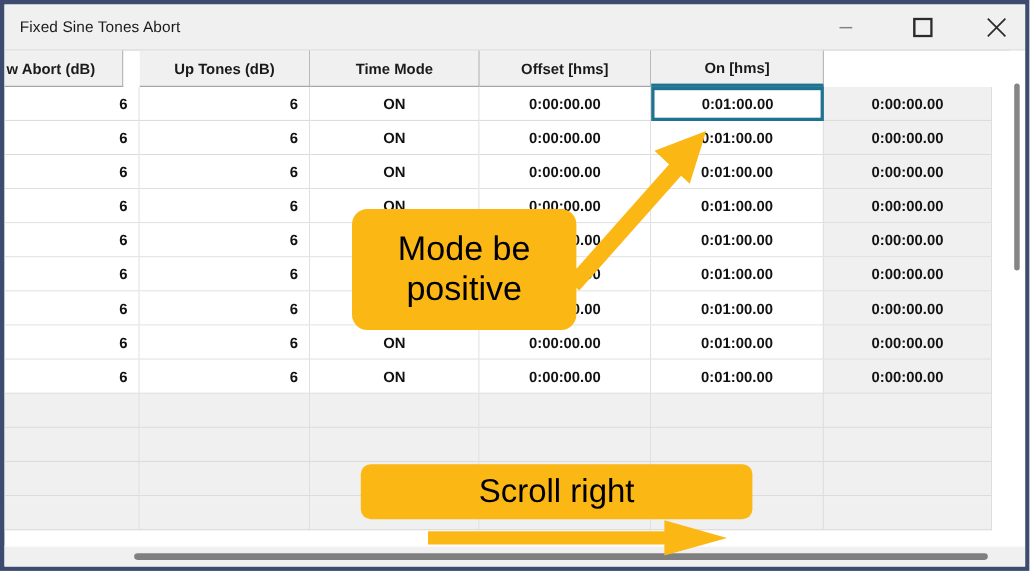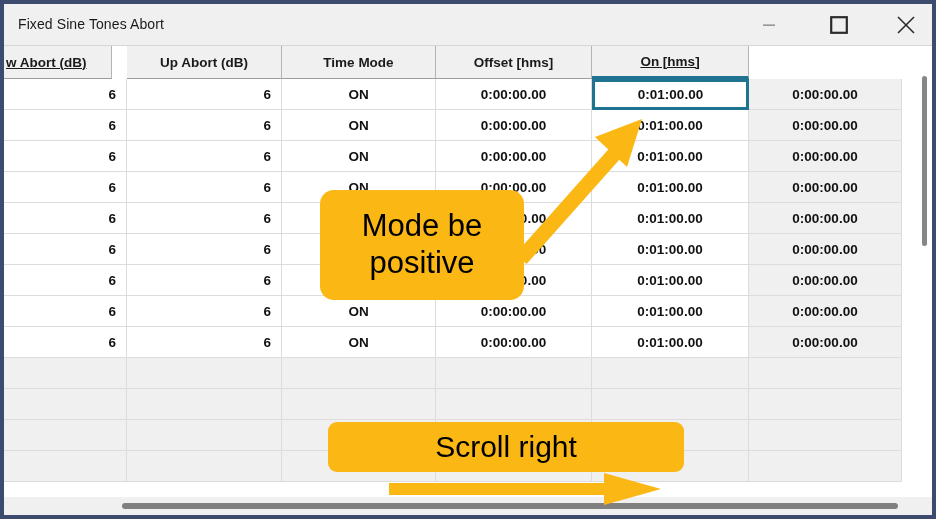--- a/index.html
+++ b/index.html
@@ -81,21 +81,21 @@
     display: flex;
     align-items: center;
     justify-content: center;
     font-size: 13.5px;
     font-weight: bold;
     color: #1a1a1a;
     white-space: nowrap;
     overflow: hidden;
   }
   .hdr-cell.first { border-left: none; justify-content: flex-start; padding-left: 0; }
-  .hdr-cell.selcol { border-bottom: 3px solid #1f7391; text-decoration: underline; }
+  .hdr-cell.selcol { border-bottom: 3px solid #1f7391; }
 
   .body-rows {
     position: absolute;
     left: 0;
     top: 33px;
     width: 898px;
     height: 417px;
     overflow: hidden;
   }
   .row {
@@ -228,25 +228,25 @@
     <div class="win-btn" id="btn-close">
       <svg width="20" height="20" viewBox="0 0 20 20">
         <line x1="2" y1="2" x2="18" y2="18" stroke="#2b2b2b" stroke-width="1.6"></line>
         <line x1="18" y1="2" x2="2" y2="18" stroke="#2b2b2b" stroke-width="1.6"></line>
       </svg>
     </div>
   </div>
 
   <div class="grid">
     <div class="hdr-row" id="header-row">
-        <div class="hdr-cell first" style="left: 0px; width: 108px; text-decoration: underline;">
+        <div class="hdr-cell first" style="left: 0px; width: 108px;">
           <span style="padding-left: 2px;">w Abort (dB)</span>
         </div>
         <div class="hdr-cell" style="left: 123px; width: 155px;">
-          <span>Up Abort (dB)</span>
+          <span>Up Tones (dB)</span>
         </div>
         <div class="hdr-cell" style="left: 432px; width: 156px;">
           <span>Offset [hms]</span>
         </div>
         <div class="hdr-cell" style="left: 278px; width: 154px;">
           <span>Time Mode</span>
         </div>
         <div class="hdr-cell selcol" style="left: 588px; width: 157px;">
           <span>On [hms]</span>
         </div>

